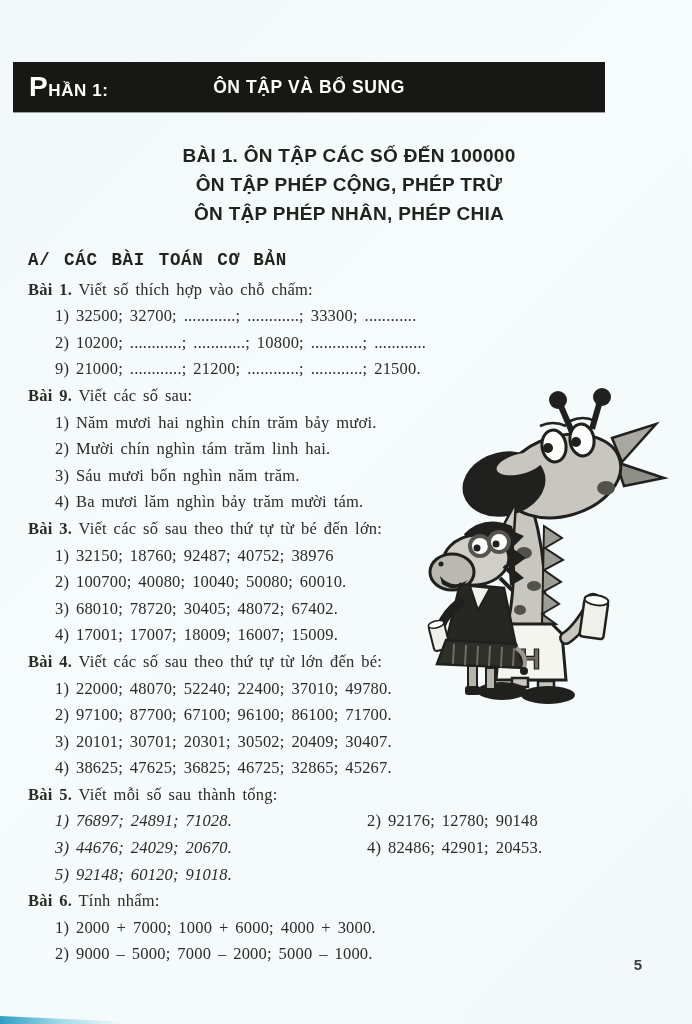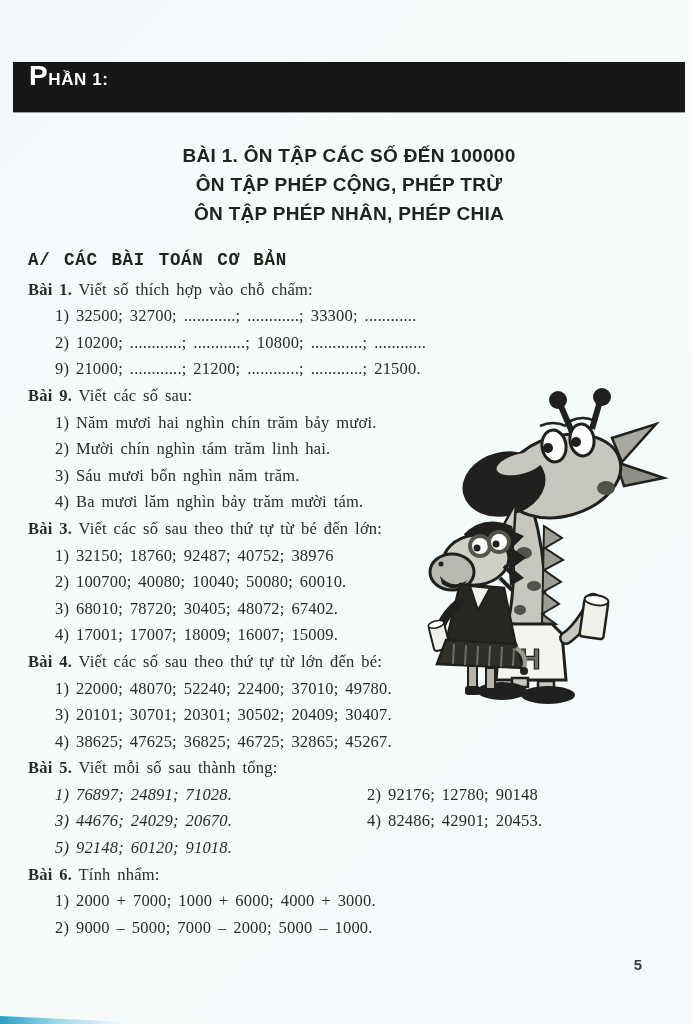--- a/index.html
+++ b/index.html
@@ -3,22 +3,22 @@
 <meta charset="utf-8">
 <style>
   html,body{margin:0;padding:0;background:#e8eef0;}
   .page{
     position:relative;width:692px;height:1024px;overflow:hidden;
     background:linear-gradient(135deg,#f2f8fa 0%,#f6fbfb 40%,#f3f9fa 100%);
     font-family:"Liberation Serif","DejaVu Serif",serif;color:#2b2b26;
   }
   
   .banner{
-    position:absolute;left:13px;top:62px;width:672px;height:50px;
-    background:#171715;color:#ffffff;display:flex;align-items:flex-start;
+    position:absolute;left:13px;top:62px;width:592px;height:50px;
+    background:#171715;color:#ffffff;display:flex;align-items:center;
     font-family:"Liberation Sans","DejaVu Sans",sans-serif;font-weight:bold;
     box-shadow:0 1px 0 #44444180;
   }
   .part-label{display:inline-block;margin-left:16px;font-size:17px;letter-spacing:.6px;line-height:1;}
   .part-label::first-letter{font-size:28px;}
   .banner-title{position:absolute;left:90px;right:90px;text-align:center;font-size:17.5px;letter-spacing:.6px;}
   
   .lesson-title{
     position:absolute;top:141px;left:3px;width:100%;text-align:center;
     font-family:"Liberation Sans","DejaVu Sans",sans-serif;font-weight:bold;
@@ -48,20 +48,21 @@
   }
   .illustration{position:absolute;left:424px;top:388px;width:250px;height:320px;}
 </style>
 </head>
 <body>
 
 <div class="page">
 
   <div class="banner">
     <span class="part-label">PHẦN 1:</span>
+    <span class="banner-title">ÔN TẬP VÀ BỔ SUNG</span>
   </div>
 
   <div class="lesson-title">
     <div>BÀI 1. ÔN TẬP CÁC SỐ ĐẾN 100000</div>
     <div>ÔN TẬP PHÉP CỘNG, PHÉP TRỪ</div>
     <div>ÔN TẬP PHÉP NHÂN, PHÉP CHIA</div>
   </div>
 
   <div class="content">
     <div class="section-heading">A/ CÁC BÀI TOÁN CƠ BẢN</div>
@@ -85,20 +86,21 @@
       <div class="ex-heading"><span class="ex-label">Bài 3.</span> <span>Viết các số sau theo thứ tự từ bé đến lớn:</span></div>
       <div class="ex-item">1) 32150; 18760; 92487; 40752; 38976</div>
       <div class="ex-item">2) 100700; 40080; 10040; 50080; 60010.</div>
       <div class="ex-item">3) 68010; 78720; 30405; 48072; 67402.</div>
       <div class="ex-item">4) 17001; 17007; 18009; 16007; 15009.</div>
     </div>
 
     <div class="exercise">
       <div class="ex-heading"><span class="ex-label">Bài 4.</span> <span>Viết các số sau theo thứ tự từ lớn đến bé:</span></div>
       <div class="ex-item">1) 22000; 48070; 52240; 22400; 37010; 49780.</div>
+      <div class="ex-item">2) 97100; 87700; 67100; 96100; 86100; 71700.</div>
       <div class="ex-item">3) 20101; 30701; 20301; 30502; 20409; 30407.</div>
       <div class="ex-item">4) 38625; 47625; 36825; 46725; 32865; 45267.</div>
     </div>
 
     <div class="exercise">
       <div class="ex-heading"><span class="ex-label">Bài 5.</span> <span>Viết mỗi số sau thành tổng:</span></div>
       <div class="ex-item two-col">
         <span class="col-l">1) 76897; 24891; 71028.</span>
         <span class="col-r">2) 92176; 12780; 90148</span>
       </div>

